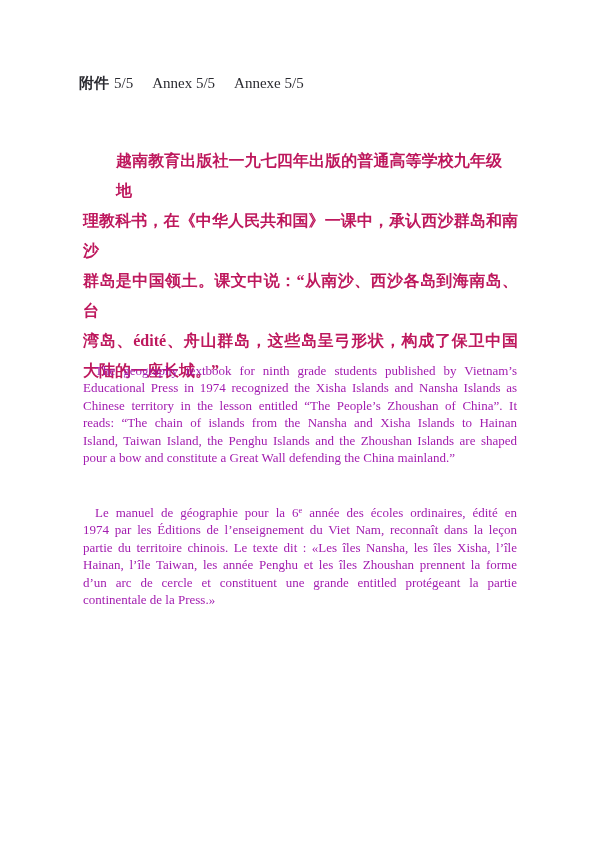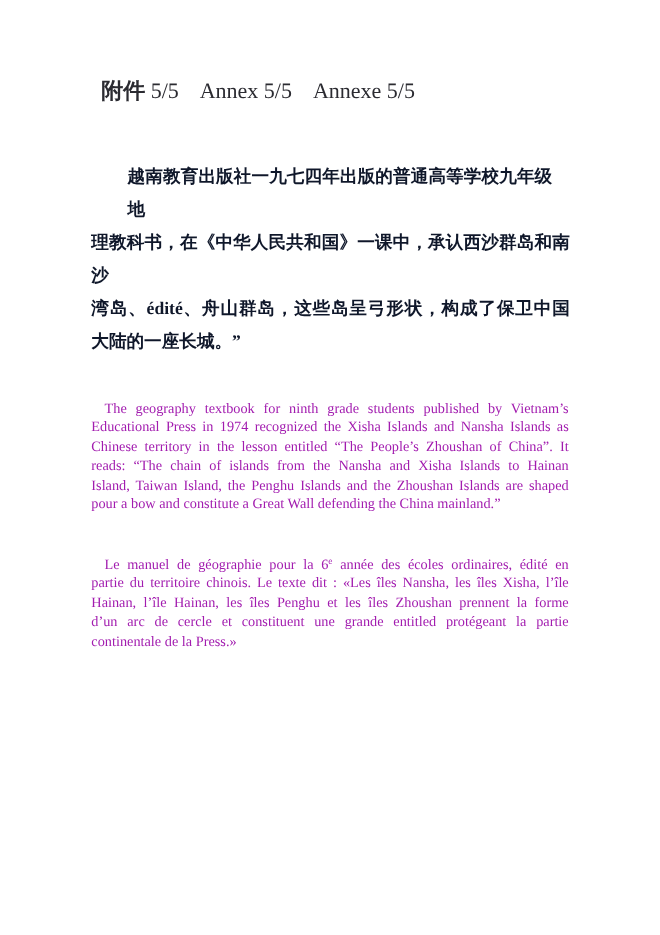--- a/index.html
+++ b/index.html
@@ -12,40 +12,40 @@
     width: 600px;
     height: 850px;
     background: #ffffff;
     font-family: "Liberation Serif", serif;
     color: #2b2b31;
     overflow: hidden;
   }
   
   .annex-header {
     position: absolute;
-    left: 92px;
+    left: 79px;
     top: 73px;
-    font-size: 20px;
+    font-size: 15px;
     line-height: 20px;
     white-space: nowrap;
   }
   .annex-header .zh-label { font-weight: 700; }
   .annex-header .num { margin-left: 5px; }
   .annex-header .gap { margin-left: 19px; }
 
   
   .zh-para {
     position: absolute;
     left: 83px;
     top: 146px;
     width: 435px;
     font-size: 16px;
     line-height: 30px;
     font-weight: 600;
-    color: #0f172a;
+    color: #be185d;
   }
   .zh-line {
     text-align: justify;
     text-align-last: justify;
   }
   .zh-line.first {
     padding-left: 33px;
     padding-right: 16px;
   }
   .zh-line.last {
@@ -81,34 +81,36 @@
 
 <div class="page">
 
   <div class="annex-header">
     <span class="zh-label">附件</span><span class="num">5/5</span><span class="gap">Annex 5/5</span><span class="gap">Annexe 5/5</span>
   </div>
 
   <div class="zh-para">
     <div class="zh-line first">越南教育出版社一九七四年出版的普通高等学校九年级地</div>
     <div class="zh-line">理教科书，在《中华人民共和国》一课中，承认西沙群岛和南沙</div>
+    <div class="zh-line">群岛是中国领土。课文中说：“从南沙、西沙各岛到海南岛、台</div>
     <div class="zh-line">湾岛、édité、舟山群岛，这些岛呈弓形状，构成了保卫中国</div>
     <div class="zh-line last">大陆的一座长城。”</div>
   </div>
 
   <div class="latin-para en-para">
     <div class="line first">The geography textbook for ninth grade students published by Vietnam’s</div>
     <div class="line">Educational Press in 1974 recognized the Xisha Islands and Nansha Islands as</div>
     <div class="line">Chinese territory in the lesson entitled “The People’s Zhoushan of China”. It</div>
     <div class="line">reads: “The chain of islands from the Nansha and Xisha Islands to Hainan</div>
     <div class="line">Island, Taiwan Island, the Penghu Islands and the Zhoushan Islands are shaped</div>
     <div class="line last">pour a bow and constitute a Great Wall defending the China mainland.”</div>
   </div>
 
   <div class="latin-para fr-para">
     <div class="line first"><span>Le manuel de géographie pour la 6</span><sup>e</sup><span> année des écoles ordinaires, édité en</span></div>
+    <div class="line">1974 par les Éditions de l’enseignement du Viet Nam, reconnaît dans la leçon</div>
     <div class="line">partie du territoire chinois. Le texte dit : «Les îles Nansha, les îles Xisha, l’île</div>
-    <div class="line">Hainan, l’île Hainan, les îles Penghu et les îles Zhoushan prennent la forme</div>
+    <div class="line">Hainan, l’île Taiwan, les année Penghu et les îles Zhoushan prennent la forme</div>
     <div class="line">d’un arc de cercle et constituent une grande entitled protégeant la partie</div>
     <div class="line last">continentale de la Press.»</div>
   </div>
 
 </div>
 
 </body></html>

